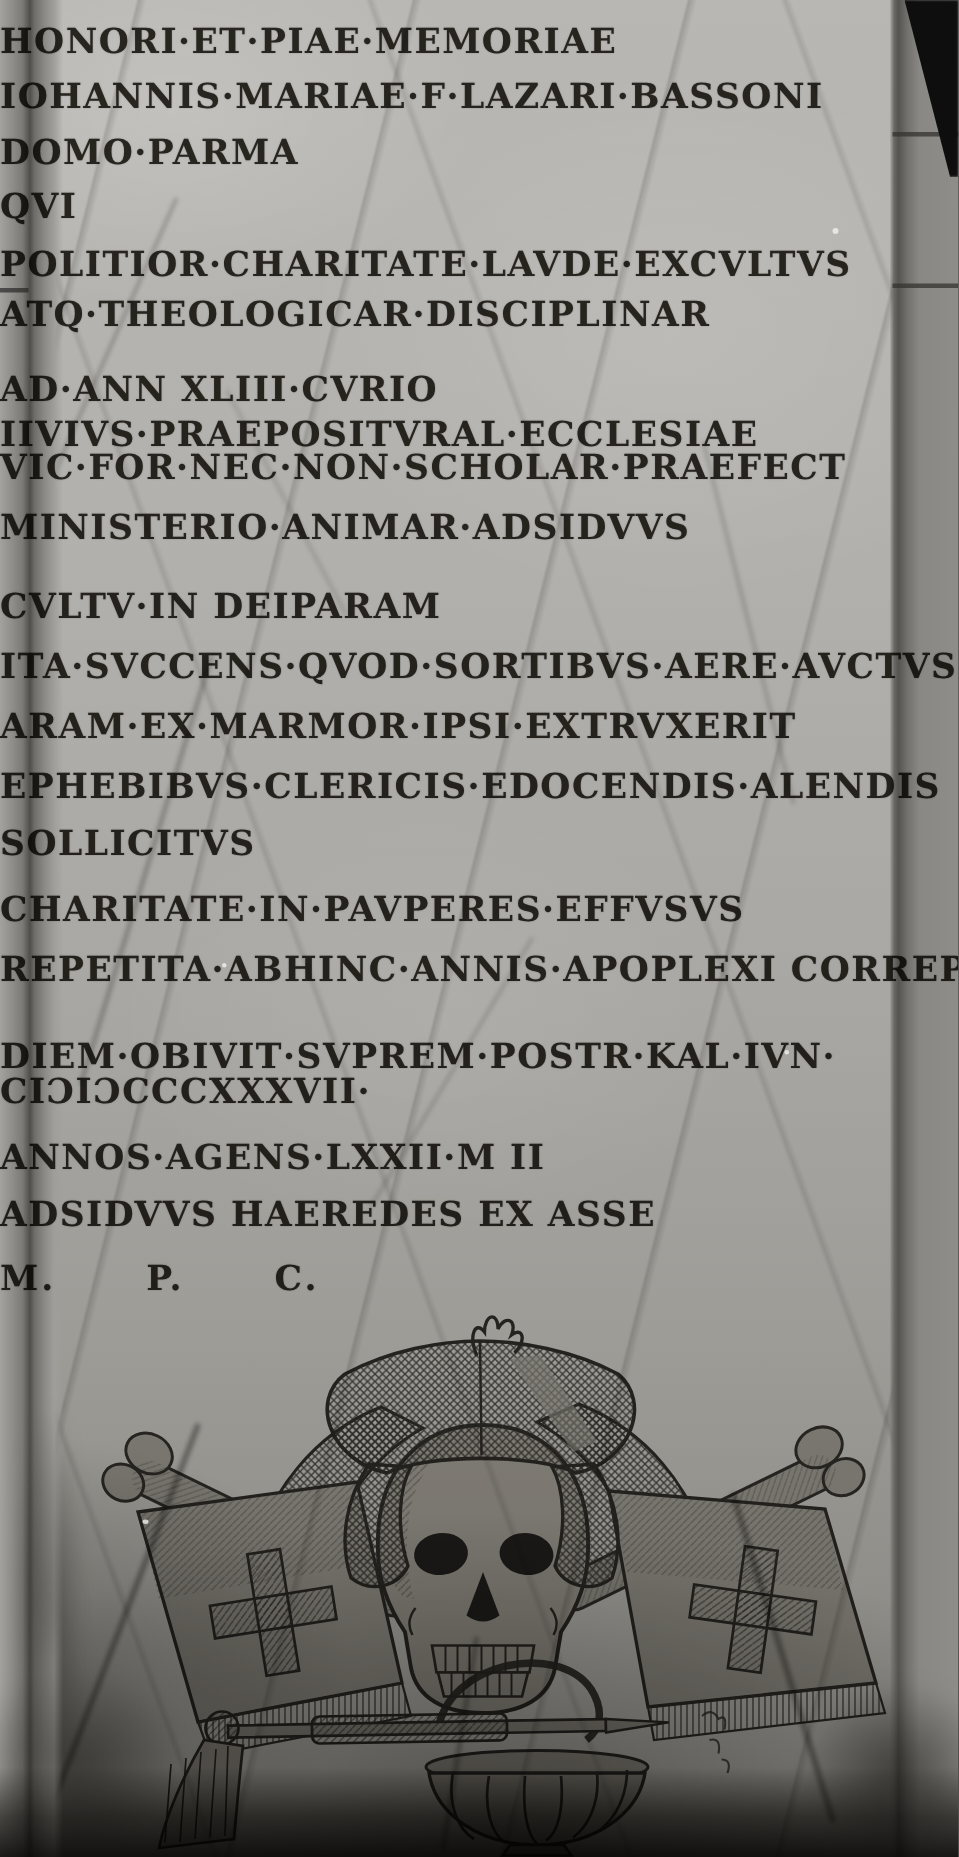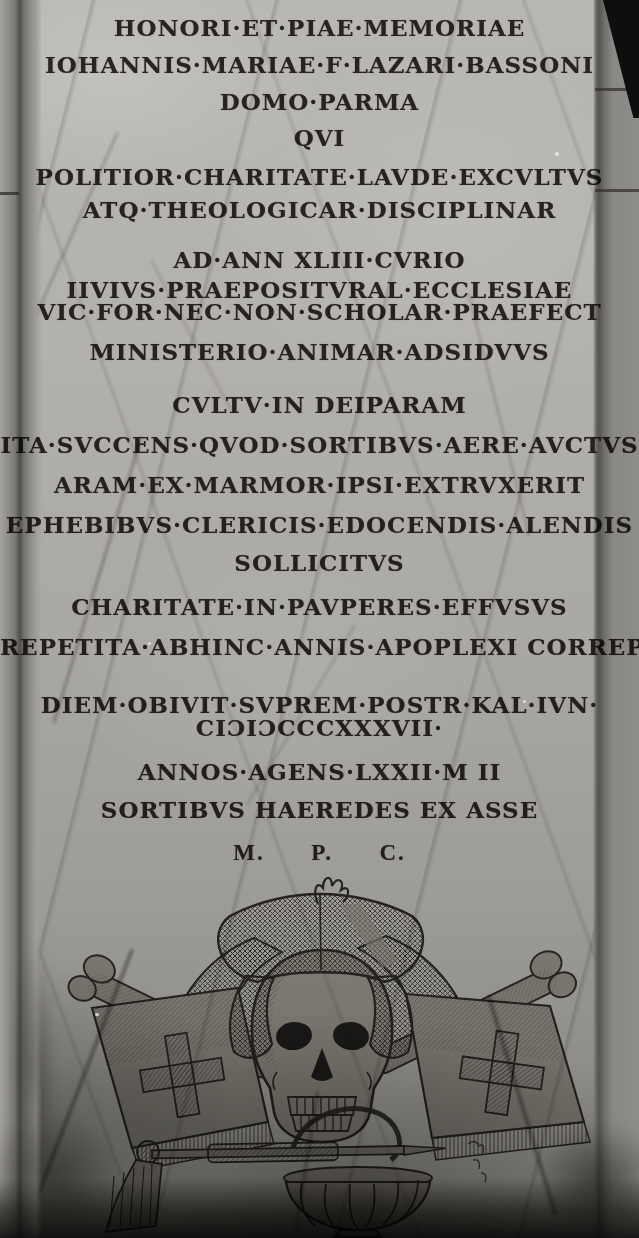--- a/index.html
+++ b/index.html
@@ -49,25 +49,25 @@
   .blob-right{left:535px; top:1120px; width:130px; height:120px; border-radius:50%;
     background:radial-gradient(ellipse at center,rgba(52,50,47,.60),transparent 70%); filter:blur(7px);}
   .smudge-left{left:10px; top:940px; width:45px; height:260px; border-radius:40%;
     background:radial-gradient(ellipse at center,rgba(70,68,64,.45),transparent 75%); filter:blur(6px);}
   .speck{position:absolute; background:#f2f1ee; border-radius:50%; opacity:.8; filter:blur(.4px);}
   .sp1{left:555px; top:152px; width:4px; height:4px;}
   .sp2{left:148px; top:642px; width:3px; height:3px;}
   .sp3{left:523px; top:700px; width:3px; height:3px;}
   .sp4{left:95px; top:1013px; width:4px; height:3px;}
 
-  .line{position:absolute; left:0; width:100%; text-align:center; white-space:pre;
+  .line{position:absolute; left:0; width:100%; white-space:pre;
     font-weight:700; font-size:23px; line-height:32px; letter-spacing:1px;
     color:rgba(42,38,32,.92); mix-blend-mode:multiply;
     text-shadow:0 0 1px rgba(42,38,32,.38);}
-  .mpc{letter-spacing:2px;font-family:Liberation Serif, serif;}
+  .mpc{letter-spacing:2px;}
 
   .emblem{position:absolute; left:40px; top:876px; width:560px; height:362px;
     mix-blend-mode:multiply; opacity:.94;}
 </style>
 </head>
 <body>
 
 <div id="photo">
 
   <div class="vein v1"></div>
@@ -100,21 +100,21 @@
     <div class="line" style="top:389px">CVLTV·IN DEIPARAM</div>
     <div class="line" style="top:429px">ITA·SVCCENS·QVOD·SORTIBVS·AERE·AVCTVS</div>
     <div class="line" style="top:469px">ARAM·EX·MARMOR·IPSI·EXTRVXERIT</div>
     <div class="line" style="top:509px">EPHEBIBVS·CLERICIS·EDOCENDIS·ALENDIS</div>
     <div class="line" style="top:547px">SOLLICITVS</div>
     <div class="line" style="top:591px">CHARITATE·IN·PAVPERES·EFFVSVS</div>
     <div class="line" style="top:631px">REPETITA·ABHINC·ANNIS·APOPLEXI CORREPTVS</div>
     <div class="line" style="top:689px">DIEM·OBIVIT·SVPREM·POSTR·KAL·IVN·</div>
     <div class="line" style="top:712px">CIƆIƆCCCXXXVII·</div>
     <div class="line" style="top:756px">ANNOS·AGENS·LXXII·M II</div>
-    <div class="line" style="top:794px">SORTIBVS HAEREDES EX ASSE</div>
+    <div class="line" style="top:794px">ADSIDVVS HAEREDES EX ASSE</div>
     <div class="line mpc" style="top:837px">M.      P.      C.</div>
   </div>
 
   <svg class="emblem" viewBox="0 0 560 362" xmlns="http://www.w3.org/2000/svg">
     <defs>
       <pattern id="xh" width="5" height="5" patternUnits="userSpaceOnUse">
         <path d="M0,5 L5,0 M0,0 L5,5" stroke="#34312c" stroke-width="0.9" opacity="0.85"></path>
       </pattern>
       <pattern id="dh" width="5" height="5" patternUnits="userSpaceOnUse">
         <path d="M0,5 L5,0" stroke="#34312c" stroke-width="0.8" opacity="0.7"></path>

